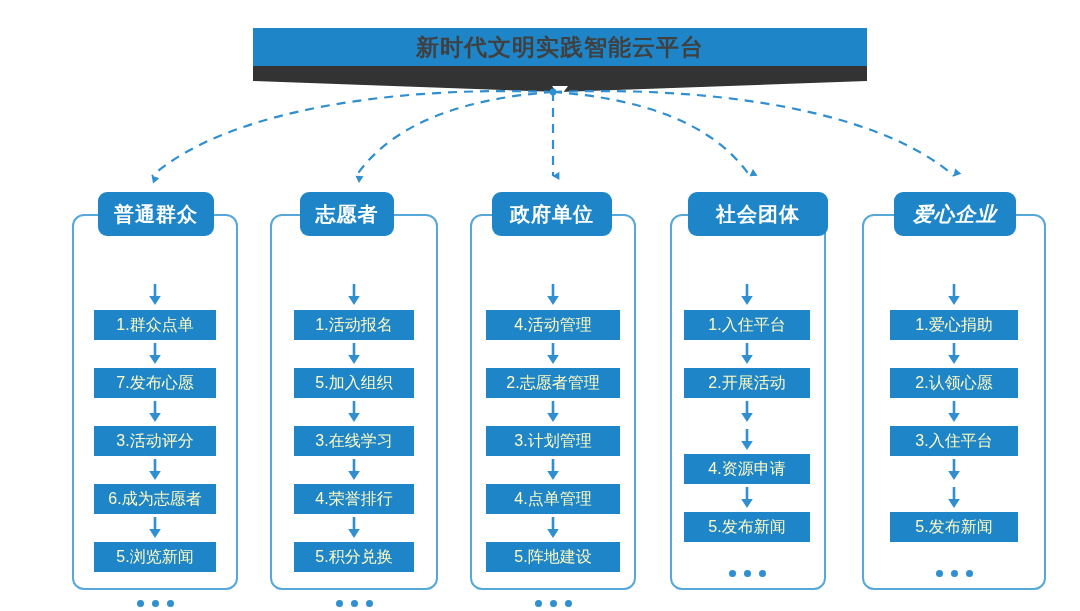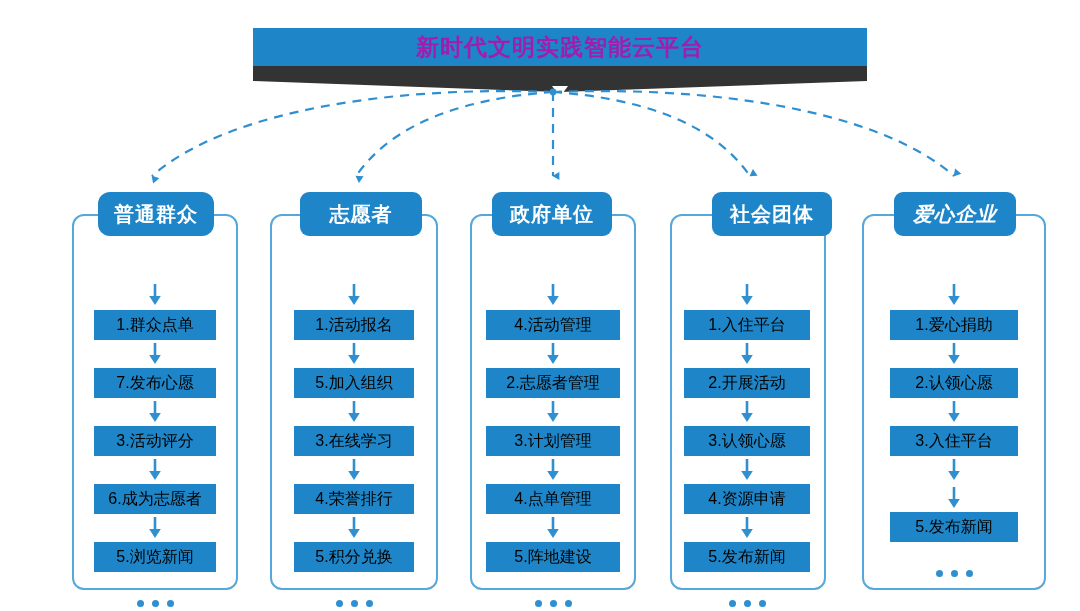--- a/index.html
+++ b/index.html
@@ -34,21 +34,21 @@
     box-sizing: border-box;
   }
   #banner-title {
     position: absolute;
     left: 0;
     top: 0;
     width: 614px;
     height: 38px;
     line-height: 38px;
     text-align: center;
-    color: #a21caf;
+    color: #404040;
     font-size: 23px;
     font-weight: bold;
     letter-spacing: 1px;
     white-space: nowrap;
   }
   #banner-shadow {
     position: absolute;
     left: 0;
     top: 38px;
     width: 614px;
@@ -103,21 +103,21 @@
   }
   .items {
     position: absolute;
     top: 88px;
     z-index: 2;
   }
   .item {
     height: 30px;
     line-height: 30px;
     background: var(--blue, #1e86c8);
-    color: #000000;
+    color: #fef9c3;
     font-size: 16px;
     text-align: center;
     white-space: nowrap;
     box-sizing: border-box;
   }
   .v-arrow {
     height: 28px;
     display: flex;
     align-items: center;
     justify-content: center;
@@ -168,21 +168,21 @@
   <path d="M553 92 L553 176" fill="none" stroke="#2f8fd0" stroke-width="2.2" stroke-dasharray="9 7" marker-end="url(#ah)"></path>
 
   <path d="M553 92 C 636 98, 711 120, 750 176" fill="none" stroke="#2f8fd0" stroke-width="2.2" stroke-dasharray="9 7" marker-end="url(#ah)"></path>
 
   <path d="M553 92 C 706 86, 876 108, 954 176" fill="none" stroke="#2f8fd0" stroke-width="2.2" stroke-dasharray="9 7" marker-end="url(#ah)"></path>
 </svg>
 
 <div id="columns">
     <div class="column" style="left: 72px; width: 166px;">
       <div class="card" style="width: 166px; height: 376px; border-color: rgb(86, 167, 218);"></div>
-      <div class="col-header" style="left: 26px; width: 116px; border-radius: 12px;">普通群众</div>
+      <div class="col-header" style="left: 26px; width: 116px;">普通群众</div>
       <div class="items" style="left: 22px; width: 122px;">
         <div class="v-arrow" style="height: 30px;">
           <svg width="14" height="22" viewBox="0 0 14 22">
             <path d="M7 0 L7 13" stroke="#2f8fd0" stroke-width="2.6" fill="none"></path>
             <path d="M1.2 12 L12.8 12 L7 21 Z" fill="#2f8fd0"></path>
           </svg>
         </div>
         <div class="item">1.群众点单</div>
         <div class="v-arrow">
           <svg width="14" height="22" viewBox="0 0 14 22">
@@ -214,21 +214,21 @@
         <div class="item">5.浏览新闻</div>
         <div class="ellipsis" style="margin-top: 14px;">
           <span></span>
           <span></span>
           <span></span>
         </div>
       </div>
     </div>
     <div class="column" style="left: 270px; width: 168px;">
       <div class="card" style="width: 168px; height: 376px; border-color: rgb(86, 167, 218);"></div>
-      <div class="col-header" style="left: 30px; width: 122px;">志愿者</div>
+      <div class="col-header" style="left: 30px; width: 94px;">志愿者</div>
       <div class="items" style="left: 24px; width: 120px;">
         <div class="v-arrow" style="height: 30px;">
           <svg width="14" height="22" viewBox="0 0 14 22">
             <path d="M7 0 L7 13" stroke="#2f8fd0" stroke-width="2.6" fill="none"></path>
             <path d="M1.2 12 L12.8 12 L7 21 Z" fill="#2f8fd0"></path>
           </svg>
         </div>
         <div class="item">1.活动报名</div>
         <div class="v-arrow">
           <svg width="14" height="22" viewBox="0 0 14 22">
@@ -306,21 +306,21 @@
         <div class="item">5.阵地建设</div>
         <div class="ellipsis" style="margin-top: 14px;">
           <span></span>
           <span></span>
           <span></span>
         </div>
       </div>
     </div>
     <div class="column" style="left: 670px; width: 156px;">
       <div class="card" style="width: 156px; height: 376px; border-color: rgb(86, 167, 218);"></div>
-      <div class="col-header" style="left: 18px; width: 120px; margin-left: 24px;">社会团体</div>
+      <div class="col-header" style="left: 18px; width: 140px;">社会团体</div>
       <div class="items" style="left: 14px; width: 126px;">
         <div class="v-arrow" style="height: 30px;">
           <svg width="14" height="22" viewBox="0 0 14 22">
             <path d="M7 0 L7 13" stroke="#2f8fd0" stroke-width="2.6" fill="none"></path>
             <path d="M1.2 12 L12.8 12 L7 21 Z" fill="#2f8fd0"></path>
           </svg>
         </div>
         <div class="item">1.入住平台</div>
         <div class="v-arrow">
           <svg width="14" height="22" viewBox="0 0 14 22">
@@ -328,21 +328,20 @@
             <path d="M1.2 12 L12.8 12 L7 21 Z" fill="#2f8fd0"></path>
           </svg>
         </div>
         <div class="item">2.开展活动</div>
         <div class="v-arrow">
           <svg width="14" height="22" viewBox="0 0 14 22">
             <path d="M7 0 L7 13" stroke="#2f8fd0" stroke-width="2.6" fill="none"></path>
             <path d="M1.2 12 L12.8 12 L7 21 Z" fill="#2f8fd0"></path>
           </svg>
         </div>
-        <div class="item">3.认领心愿</div>
         <div class="v-arrow">
           <svg width="14" height="22" viewBox="0 0 14 22">
             <path d="M7 0 L7 13" stroke="#2f8fd0" stroke-width="2.6" fill="none"></path>
             <path d="M1.2 12 L12.8 12 L7 21 Z" fill="#2f8fd0"></path>
           </svg>
         </div>
         <div class="item">4.资源申请</div>
         <div class="v-arrow">
           <svg width="14" height="22" viewBox="0 0 14 22">
             <path d="M7 0 L7 13" stroke="#2f8fd0" stroke-width="2.6" fill="none"></path>

